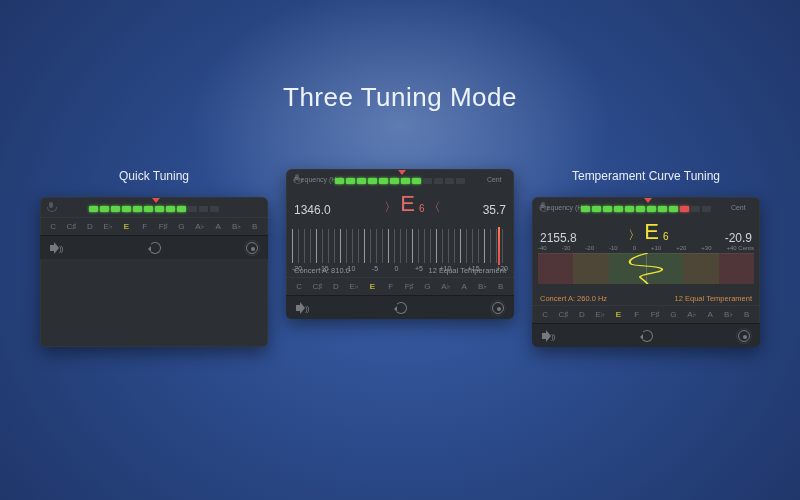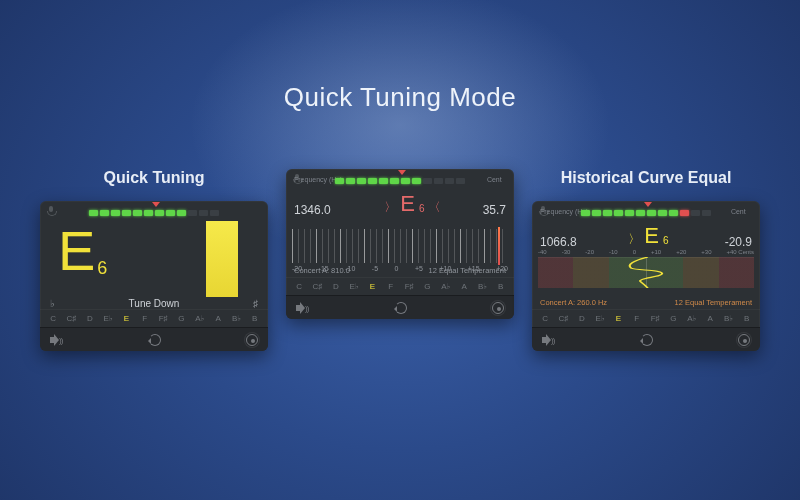--- a/index.html
+++ b/index.html
@@ -22,22 +22,22 @@
   .cards {
     display: flex;
     justify-content: center;
     gap: 18px;
     margin-top: 56px;
     padding: 0 40px;
   }
   .col { width: 228px; }
   .card-title {
     text-align: center;
-    font-size: 16px;
-    font-weight: 700;
+    font-size: 12px;
+    font-weight: 400;
     margin-bottom: 14px;
     color: #e7edf6;
   }
   .tuner {
     width: 228px;
     height: 150px;
     background: #2c3034;
     border-radius: 6px;
     box-shadow: 0 6px 18px rgba(0,0,0,0.45), inset 0 0 0 1px rgba(255,255,255,0.03);
     display: flex;
@@ -239,21 +239,21 @@
     background: rgba(255,255,255,0.18);
   }
   .hist-curve {
     position:absolute; top:6px; bottom:10px; left:40%; width:22%;
   }
   .hist-curve svg { width:100%; height:100%; }
 </style>
 </head>
 <body>
 
-<div class="page-title">Quick Tuning Mode</div>
+<div class="page-title">Three Tuning Mode</div>
 
 <div class="cards">
 
   <div class="col">
     <div class="card-title">Quick Tuning</div>
     <div class="tuner">
       <div class="meter-row">
         <span class="mic-icon"></span>
         <span class="pointer" style="left:112px"></span>
         <div class="led-bar">
@@ -263,31 +263,20 @@
             <span class="led green"></span>
           <span class="led green"></span>
             <span class="led green"></span>
             <span class="led green"></span>
             <span class="led green"></span>
           <span class="led green"></span>
             <span class="led"></span>
             <span class="led"></span>
             <span class="led"></span>
         </div>
-      </div>
-      <div class="quick-body">
-        <div>
-          <span class="big-note"><span>E</span><sub>6</sub></span>
-        </div>
-        <div class="quick-right">
-          <div class="yellow-bar"></div>
-        </div>
-        <span class="flat-sharp flat">♭</span>
-        <span class="flat-sharp sharp">♯</span>
-        <div class="tune-label">Tune Down</div>
       </div>
       <div class="note-strip" id="ns1">
           <span>C</span>
           <span>C♯</span>
           <span>D</span>
           <span>E♭</span>
           <span class="hi">E</span>
           <span>F</span>
           <span>F♯</span>
           <span>G</span>
@@ -380,21 +369,21 @@
         <span class="ctl speaker-icon">
             <span class="speaker-waves">))</span>
           </span>
         <span class="ctl cycle-icon"></span>
         <span class="ctl gear-icon"></span>
       </div>
     </div>
   </div>
 
   <div class="col">
-    <div class="card-title">Historical Curve Equal</div>
+    <div class="card-title">Temperament Curve Tuning</div>
     <div class="tuner">
       <div class="meter-row">
         <span class="mic-icon"></span>
         <span class="pointer" style="left:112px"></span>
         <div class="led-bar">
           <span class="led green"></span>
             <span class="led green"></span>
             <span class="led green"></span>
             <span class="led green"></span>
           <span class="led green"></span>
@@ -403,21 +392,21 @@
             <span class="led green"></span>
           <span class="led green"></span>
             <span class="led red"></span>
             <span class="led"></span>
             <span class="led"></span>
         </div>
       </div>
       <div class="readout">
         <div class="ro-block">
           <span class="ro-label">Frequency (Hz)</span>
-          <span class="ro-val">1066.8</span>
+          <span class="ro-val">2155.8</span>
         </div>
         <div class="center-note cn-yel">
           <span class="chev">〉</span>
           <span>E</span>
             <span class="oct">6</span>
           <span class="chev" style="opacity:0">〈</span>
         </div>
         <div class="ro-block ro-right">
           <span class="ro-label">Cent</span>
           <span class="ro-val">-20.9</span>

